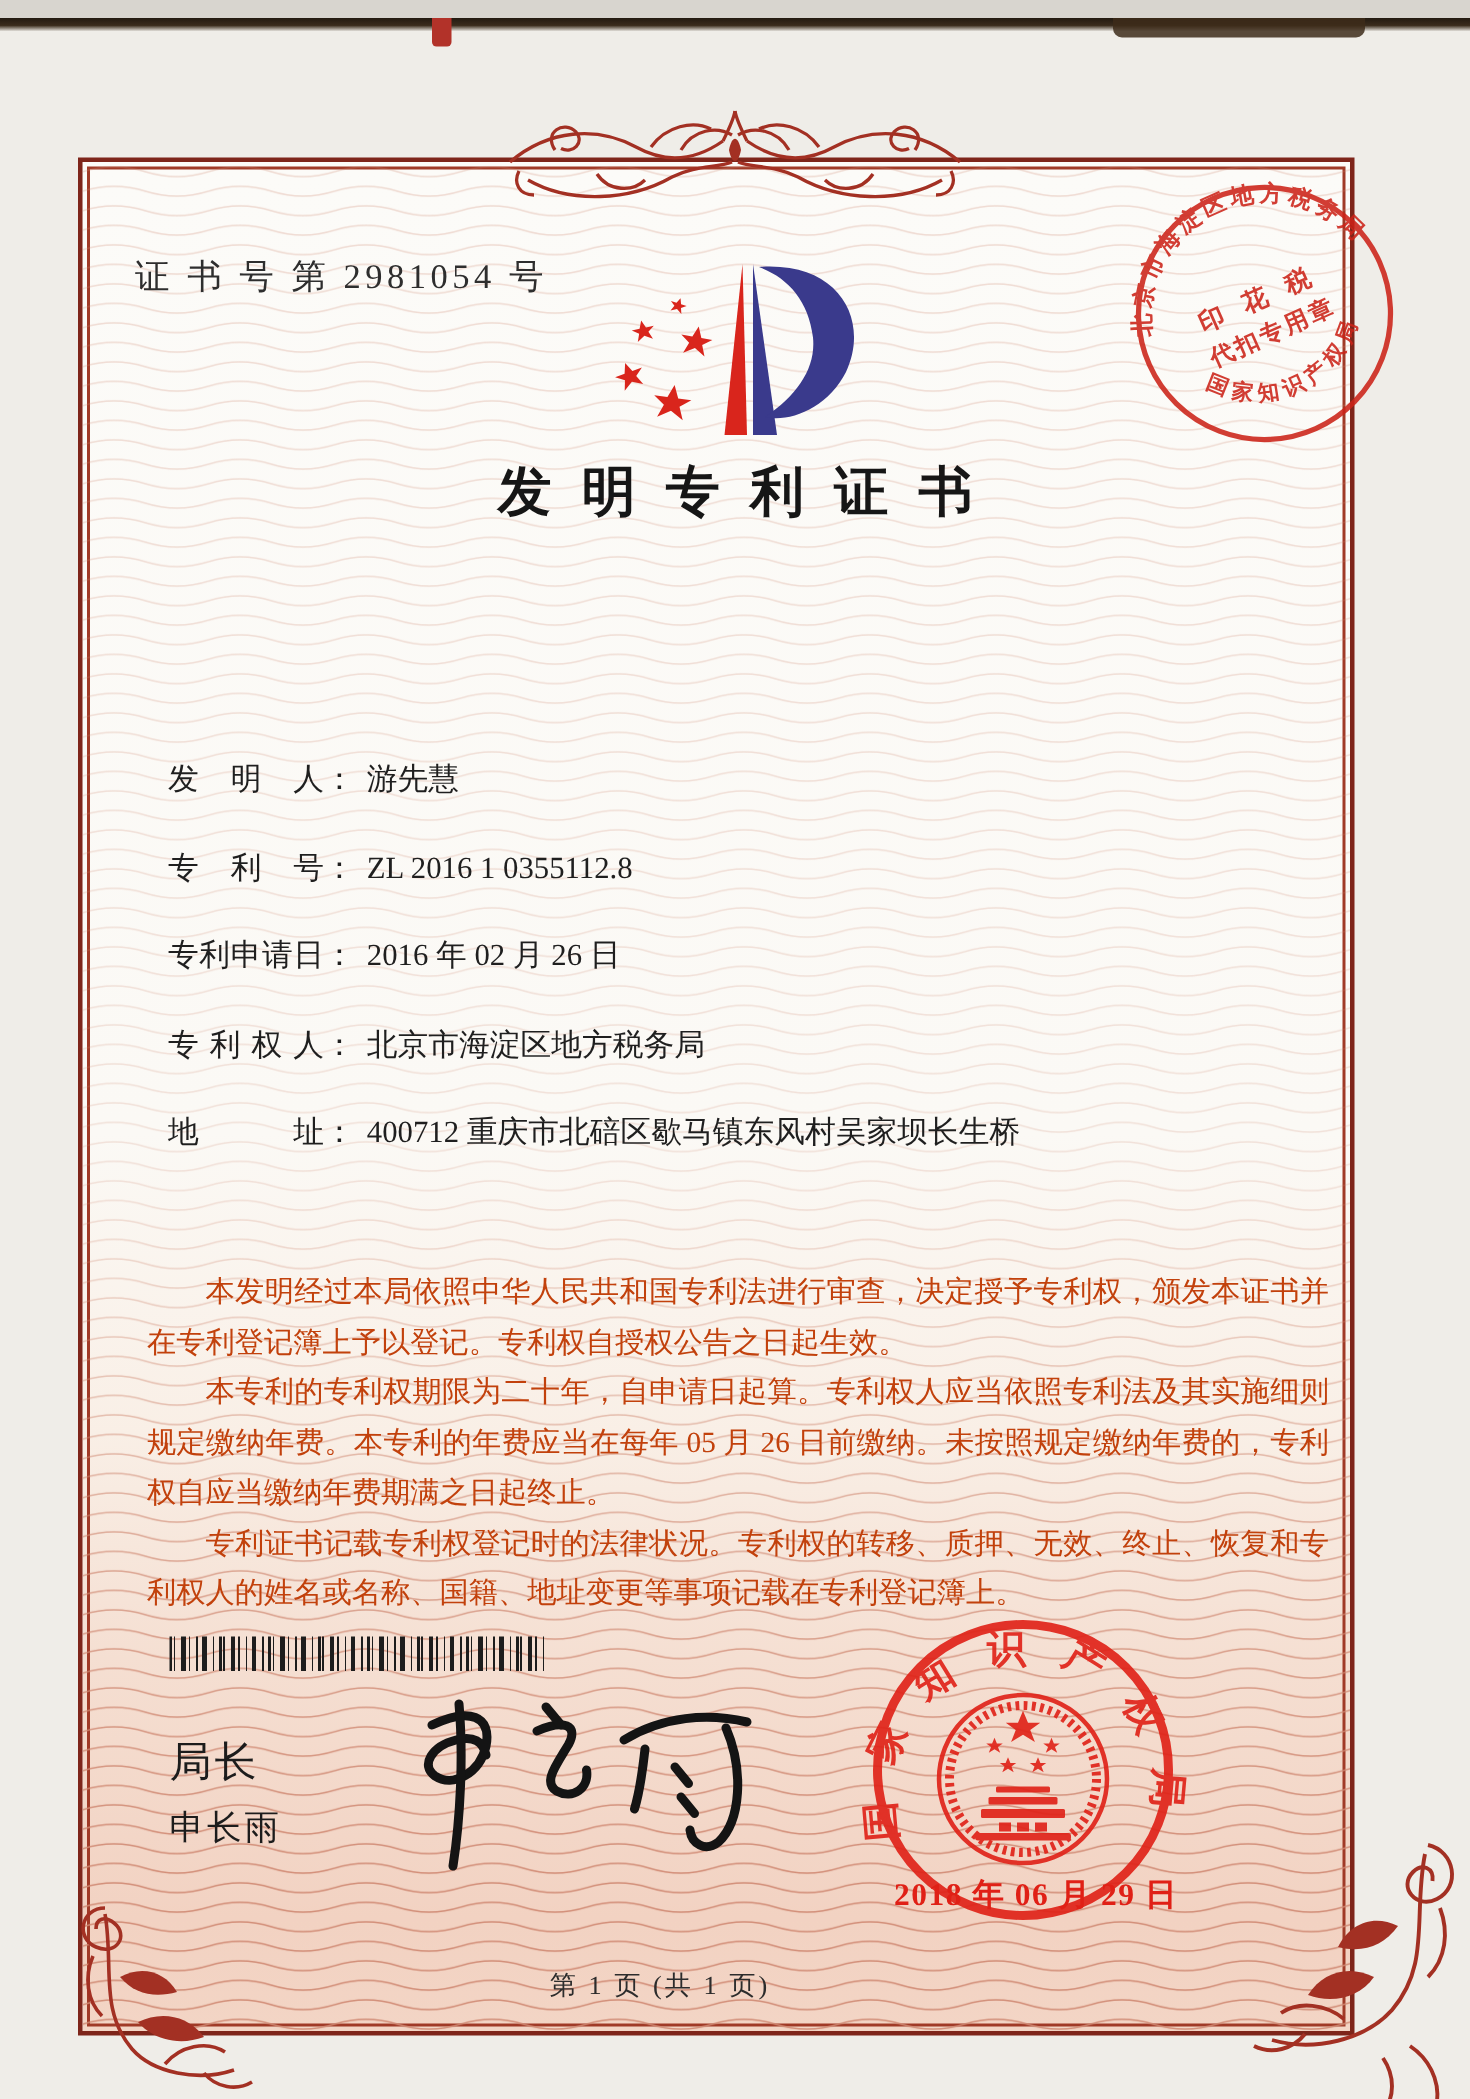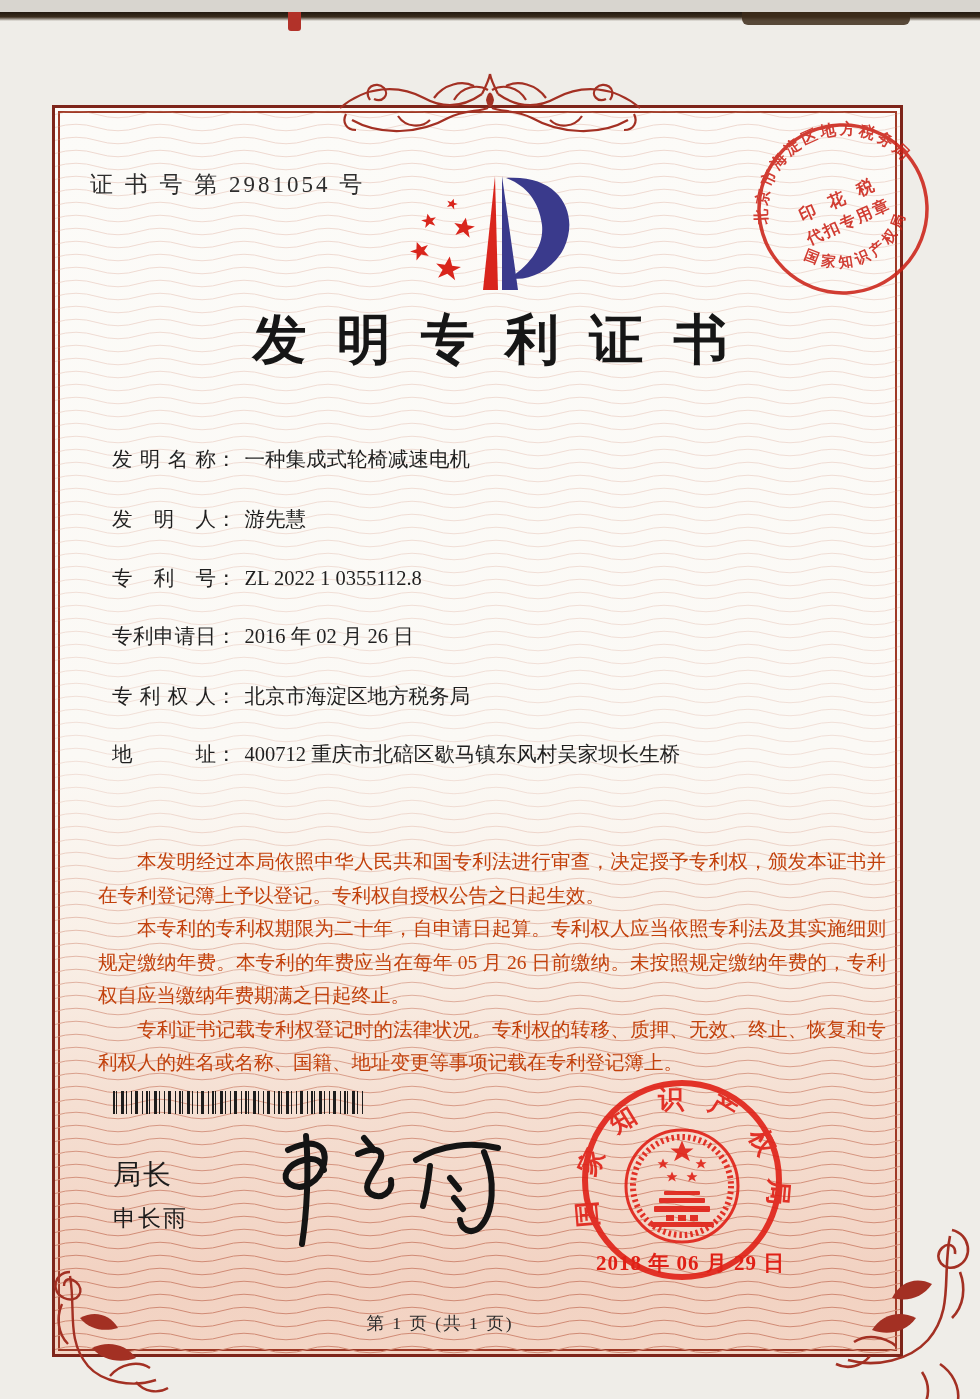--- a/index.html
+++ b/index.html
@@ -13,21 +13,21 @@
   
   .frame{position:absolute;left:52px;top:93px;width:851px;height:1252px;
          border:3px solid #7e251a;box-sizing:border-box;
          background:linear-gradient(180deg,#fcfbf8 0%,#fbf9f5 52%,#f9efe6 68%,#f5dfd2 80%,#f2d2c2 94%,#f3d5c5 100%);}
   .frame-inner{position:absolute;left:3px;top:3px;right:3px;bottom:3px;border:2px solid #a03a27;}
   .waves{position:absolute;left:0;top:0;width:100%;height:100%;
          -webkit-mask-image:linear-gradient(180deg,rgba(0,0,0,.30) 0%,rgba(0,0,0,.22) 55%,rgba(0,0,0,.75) 76%,#000 92%);
          mask-image:linear-gradient(180deg,rgba(0,0,0,.30) 0%,rgba(0,0,0,.22) 55%,rgba(0,0,0,.75) 76%,#000 92%);}
   .abs{position:absolute;}
   .cert-no{left:90px;top:157px;font-size:23px;letter-spacing:3px;color:#2e2e2e;}
-  .title{left:0;top:292px;width:980px;text-align:center;font-size:54px;font-weight:bold;
+  .title{left:0;top:292px;width:980px;text-align:center;font-size:36px;font-weight:bold;
          letter-spacing:0.56em;text-indent:0.56em;color:#161616;}
   .field{left:112px;font-size:20.5px;color:#1f1f1f;white-space:nowrap;}
   .field .lbl{display:inline-block;width:104px;text-align:justify;text-align-last:justify;vertical-align:bottom;}
   .field .col{padding-right:8px;}
   .grant2{position:absolute;left:371px;top:0;white-space:nowrap;}
   .paras{left:98px;top:833px;width:788px;font-size:19.5px;line-height:33.5px;color:#c2410c;text-align:justify;}
   .paras p{margin:0;text-indent:2em;}
   .barcode{left:113px;top:1079px;width:252px;height:23px;
     background:repeating-linear-gradient(90deg,#1d1d1d 0 2px,transparent 2px 3px,#1d1d1d 3px 4px,transparent 4px 8px,
       #1d1d1d 8px 11px,transparent 11px 13px,#1d1d1d 13px 14px,transparent 14px 18px,#1d1d1d 18px 19px,
@@ -110,28 +110,25 @@
       <text x="91" y="86" text-anchor="middle" font-size="17" font-weight="bold" fill="#cc2318" letter-spacing="5">印 花 税</text>
       <text x="91" y="110" text-anchor="middle" font-size="16" font-weight="bold" fill="#cc2318" letter-spacing="2">代扣专用章</text>
       <text font-size="14.5" font-weight="bold" fill="#cc2318" letter-spacing="4">
         <textPath href="#tp2" startOffset="50%" text-anchor="middle">国家知识产权局</textPath>
       </text>
     </g>
   </svg>
 
   <div class="abs title">发明专利证书</div>
 
-  <div class="abs field" style="top:433px;">
-    <span class="lbl">发明名称</span><span class="col">：</span><span>一种集成式轮椅减速电机</span>
-  </div>
   <div class="abs field" style="top:493px;">
     <span class="lbl">发明人</span><span class="col">：</span><span>游先慧</span>
   </div>
   <div class="abs field" style="top:552px;">
-    <span class="lbl">专利号</span><span class="col">：</span><span>ZL 2022 1 0355112.8</span>
+    <span class="lbl">专利号</span><span class="col">：</span><span>ZL 2016 1 0355112.8</span>
   </div>
   <div class="abs field" style="top:610px;">
     <span class="lbl">专利申请日</span><span class="col">：</span><span>2016 年 02 月 26 日</span>
   </div>
   <div class="abs field" style="top:670px;">
     <span class="lbl">专利权人</span><span class="col">：</span><span>北京市海淀区地方税务局</span>
   </div>
   <div class="abs field" style="top:728px;">
     <span class="lbl">地址</span><span class="col">：</span><span>400712 重庆市北碚区歇马镇东风村吴家坝长生桥</span>
   </div>

